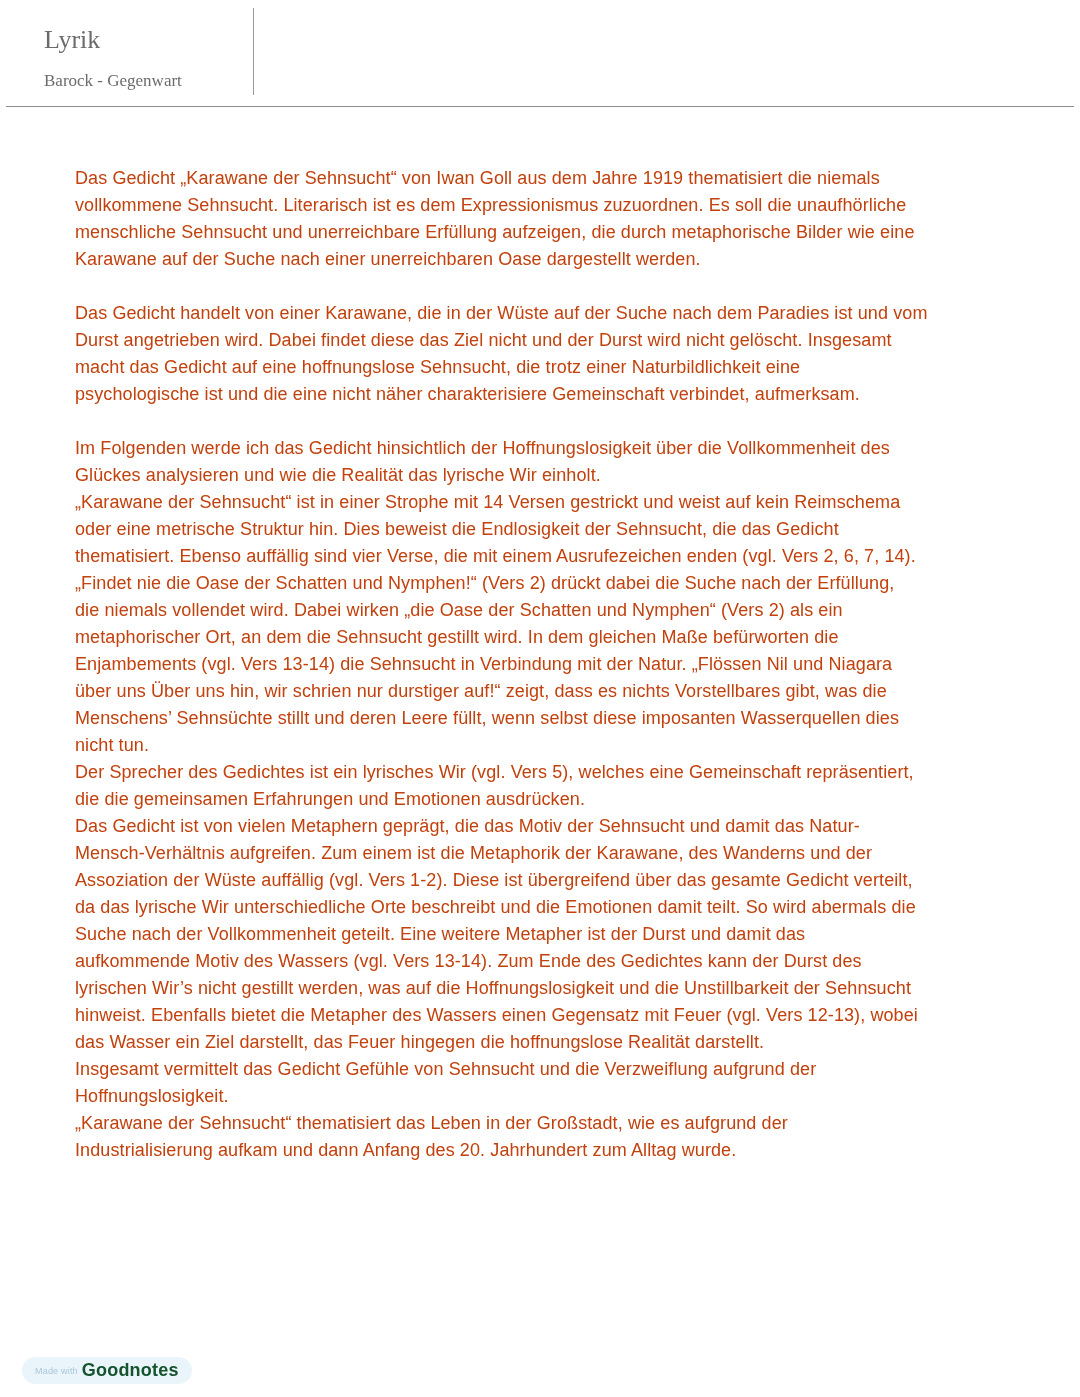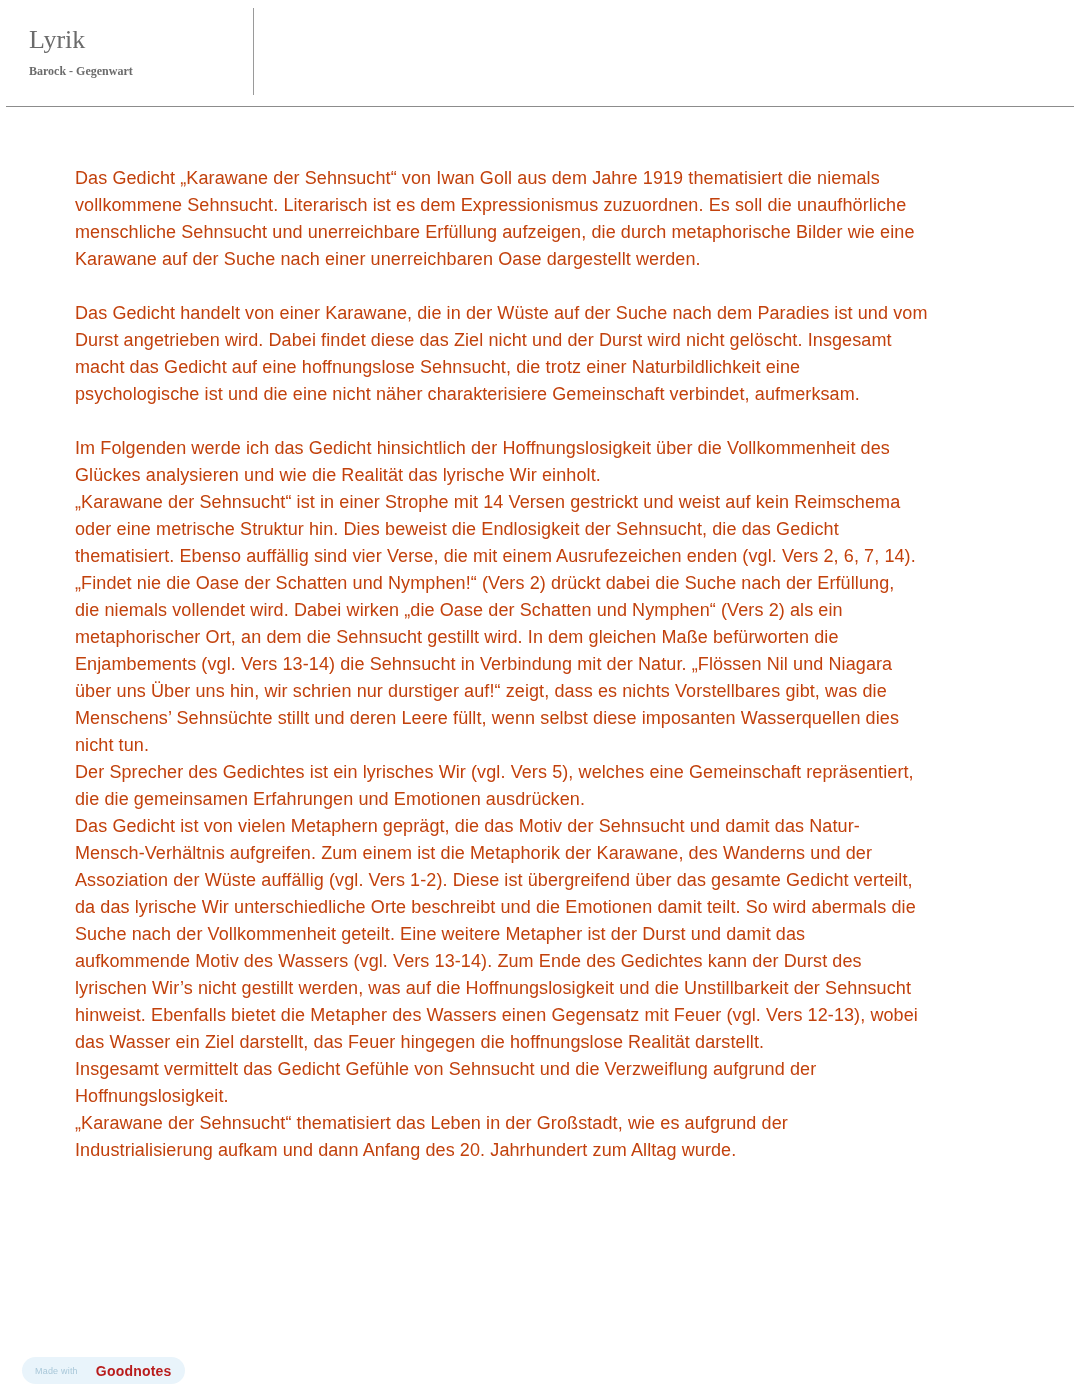--- a/index.html
+++ b/index.html
@@ -9,26 +9,26 @@
     width: 1080px;
     height: 1397px;
     position: relative;
     font-family: "Liberation Sans", sans-serif;
     overflow: hidden;
   }
 
   
   .header { position: absolute; top: 0; left: 0; width: 1080px; height: 108px; }
   .course-block {
-    position: absolute; left: 29px; top: 24px;
+    position: absolute; left: 44px; top: 24px;
     font-family: "Liberation Serif", "DejaVu Serif", serif;
     color: #6b6b6b;
   }
   .course-title { font-size: 26px; line-height: 32px; }
-  .course-subtitle { font-size: 12px; line-height: 26px; margin-top: 2px; font-weight: bold; }
+  .course-subtitle { font-size: 17px; line-height: 26px; margin-top: 12px; }
   .header-divider {
     position: absolute; left: 253px; top: 8px;
     width: 1px; height: 87px; background: #9a9a9a;
   }
   .page-title {
     position: absolute; left: 283px; top: 30px;
     font-family: "Liberation Serif", "DejaVu Serif", serif;
     font-size: 31px; line-height: 40px; color: #6d6d6d;
   }
   .header-rule {
@@ -48,32 +48,32 @@
     white-space: pre-line;
     margin-bottom: 27px;
   }
   .essay-paragraph:last-child { margin-bottom: 0; }
 
   
   .goodnotes-badge {
     position: absolute; left: 22px; top: 1357px;
     height: 27px;
     display: inline-flex; align-items: center;
-    gap: 18px;
+    gap: 4px;
     padding: 0 13px;
     background: #e9f4fb;
     border-radius: 14px;
     text-decoration: none;
     cursor: pointer;
   }
   .badge-prefix {
     font-size: 9px; color: #a9c8d9; letter-spacing: 0.2px;
   }
   .badge-brand {
-    font-size: 14px; font-weight: 600; color: #b91c1c; letter-spacing: 0.2px;
+    font-size: 18px; font-weight: 600; color: #14532d; letter-spacing: 0.2px;
   }
 </style>
 </head>
 <body>
 
 <header class="header">
   <div class="course-block">
     <div class="course-title">Lyrik</div>
     <div class="course-subtitle">Barock - Gegenwart</div>
   </div>

